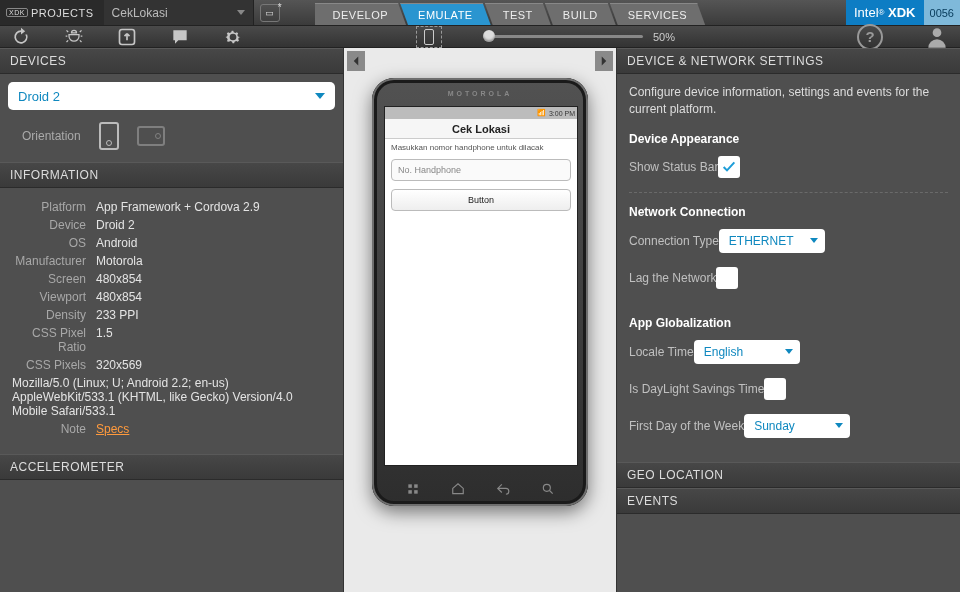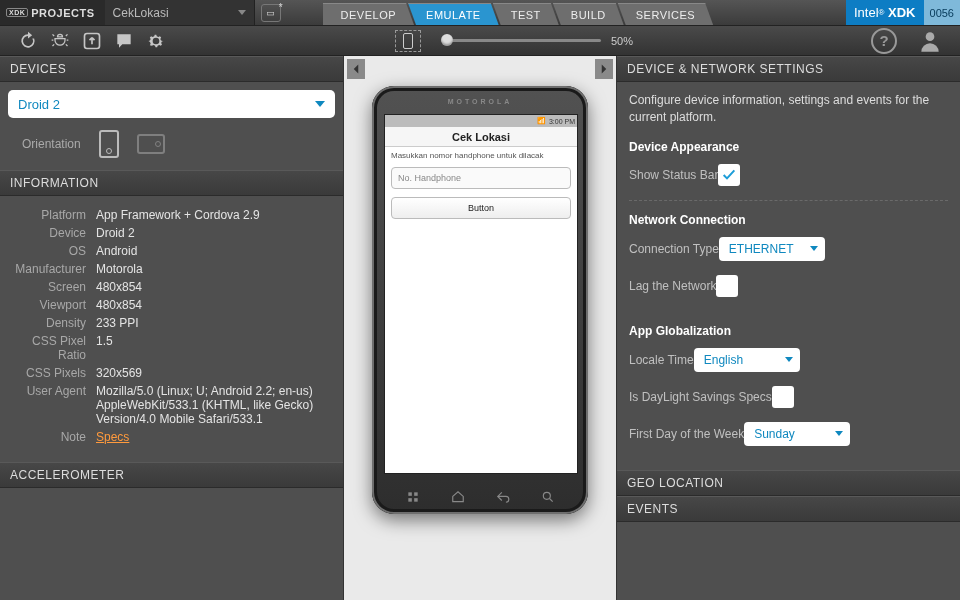--- a/index.html
+++ b/index.html
@@ -1,33 +1,33 @@
 <!DOCTYPE html>
 <html><head>
 <meta charset="utf-8">
 <style>
 html,body{margin:0;padding:0;width:960px;height:608px;overflow:hidden;font-family:Arial,Helvetica,sans-serif;font-size:12px;background:#fff;color:#222}
 *{box-sizing:border-box}
 
 .topbar{display:flex;height:26px;background:linear-gradient(#555,#3b3b3b);color:#ddd;align-items:center;border-bottom:1px solid #222}
-.projects-lbl{background:#2a2a2a;padding:0 10px 0 6px;height:100%;display:flex;align-items:center;font-weight:bold;font-size:11px;letter-spacing:.5px}
+.projects-lbl{background:#2a2a2a;padding:0 10px 0 6px;height:100%;display:flex;align-items:center;font-weight:normal;font-size:11px;letter-spacing:.5px}
 .projects-lbl .xdk{font-size:7px;border:1px solid #888;padding:0 2px;margin-right:3px;border-radius:2px}
 .project-dd{display:flex;align-items:center;gap:8px;padding:0 8px;height:100%;background:#333;border-right:1px solid #222;min-width:150px;color:#bbb;position:relative}
 .project-dd::after{content:"";width:0;height:0;border-left:4px solid transparent;border-right:4px solid transparent;border-top:5px solid #888;margin-left:auto}
 .db-icon{width:20px;height:18px;border:1px solid #777;border-radius:3px;display:flex;align-items:center;justify-content:center;font-size:9px;position:relative;margin-left:6px}
 .db-icon::after{content:"*";position:absolute;top:-3px;right:-3px;font-size:10px}
 .tabbar{display:flex;margin-left:30px;height:100%;align-items:flex-end;gap:0}
 .tab{height:22px;padding:0 18px;display:flex;align-items:center;font-size:11px;letter-spacing:.5px;background:#6e6e6e;color:#eee;clip-path:polygon(0 0,calc(100% - 8px) 0,100% 100%,8px 100%);margin-left:-6px;cursor:pointer;border-top:1px solid #888}
-.tab.first{margin-left:12px;clip-path:polygon(0 0,calc(100% - 8px) 0,100% 100%,0 100%)}
+.tab.first{margin-left:5px;clip-path:polygon(0 0,calc(100% - 8px) 0,100% 100%,0 100%)}
 .tab.active{background:#2a95d0;color:#fff;z-index:2;position:relative}
 .brand{margin-left:auto;background:#0d7dc4;color:#fff;height:100%;padding:0 8px;display:flex;align-items:center;font-size:13px}
 .brand b{font-weight:bold}
 .build-num{background:#7fb9da;color:#063a5a;padding:0 6px;height:100%;display:flex;align-items:center;font-size:11px}
 
-.toolbar{height:30px;background:linear-gradient(#4a4a4a,#333);display:flex;align-items:center;padding:0 17px;gap:10px;border-bottom:1px solid #222}
+.toolbar{height:22px;background:linear-gradient(#4a4a4a,#333);display:flex;align-items:center;padding:0 10px;gap:31px;border-bottom:1px solid #222}
 .tool-ico{width:22px;height:22px;color:#c6c6c6;cursor:pointer;display:flex;align-items:center;justify-content:center}
 .tool-ico svg{width:20px;height:20px;fill:#c6c6c6}
 .phone-rotate{margin-left:auto;margin-right:10px;width:26px;height:22px;border:1px dashed #999;display:flex;align-items:center;justify-content:center}
 .phone-rotate div{width:10px;height:16px;border:1px solid #ccc;border-radius:2px}
 .slider-wrap{display:flex;align-items:center;gap:10px;margin-right:auto}
 .slider{width:160px;height:3px;background:#888;position:relative;border-radius:2px}
 .slider-thumb{width:12px;height:12px;background:#ddd;border-radius:50%;position:absolute;left:0;top:-5px;box-shadow:inset 0 -2px 2px rgba(0,0,0,.3)}
 .zoom-val{color:#ccc;font-size:11px}
 .help-ico{width:26px;height:26px;border:2px solid #999;border-radius:50%;display:flex;align-items:center;justify-content:center;color:#999;font-weight:bold;font-size:15px;cursor:pointer;margin-left:10px}
 .user-ico{width:26px;height:26px;margin-left:10px}
@@ -187,21 +187,20 @@
         </div>
         <div class="info-row">
           <div class="info-label">CSS Pixel Ratio</div>
           <div class="info-val">1.5</div>
         </div>
         <div class="info-row">
           <div class="info-label">CSS Pixels</div>
           <div class="info-val">320x569</div>
         </div>
         <div class="info-row">
-          <div class="info-label">User Agent</div>
           <div class="info-val">Mozilla/5.0 (Linux; U; Android 2.2; en-us) AppleWebKit/533.1 (KHTML, like Gecko) Version/4.0 Mobile Safari/533.1</div>
         </div>
         <div class="info-row">
           <div class="info-label">Note</div>
           <div class="info-val"><a>Specs</a></div>
         </div>
       </div>
     <div class="sect-hdr" style="margin-top:6px">ACCELEROMETER</div>
   </div>
 
@@ -282,21 +281,21 @@
         <span>Lag the Network</span>
         <div class="chk"></div>
       </div>
       <hr class="dashed" style="visibility:hidden">
       <div class="right-section-title">App Globalization</div>
       <div class="setting-row">
         <span>Locale Time</span>
         <div class="dd">English</div>
       </div>
       <div class="setting-row">
-        <span>Is DayLight Savings Specs</span>
+        <span>Is DayLight Savings Time</span>
         <div class="chk"></div>
       </div>
       <div class="setting-row">
         <span>First Day of the Week</span>
         <div class="dd">Sunday</div>
       </div>
     </div>
     <div class="sect-hdr">GEO LOCATION</div>
     <div class="sect-hdr">EVENTS</div>
   </div>

